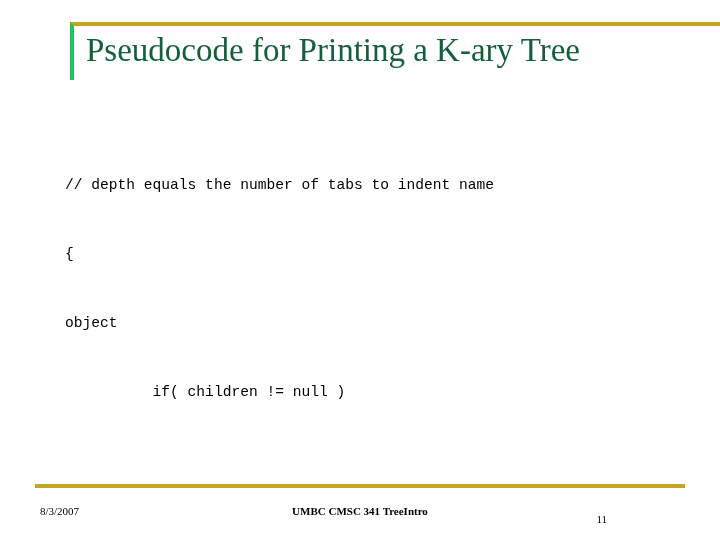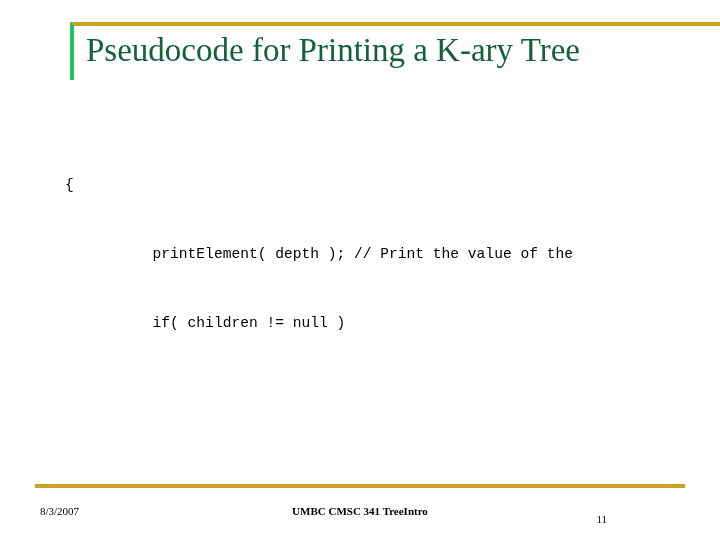--- a/index.html
+++ b/index.html
@@ -106,22 +106,23 @@
 </head>
 <body>
 
 <div class="slide">
 
   <div class="title-block">
     <div class="title-text">Pseudocode for Printing a K-ary Tree</div>
   </div>
 
   <div class="code-block">
+    <div class="code-line">// depth equals the number of tabs to indent name</div>
     <div class="code-line">{</div>
-    <div class="code-line">          printElement( depth ); // Print the value of the</div>
+    <div class="code-line">object</div>
     <div class="code-line">          if( children != null )</div>
     
     
     
     
     
     
     
     
   </div>

